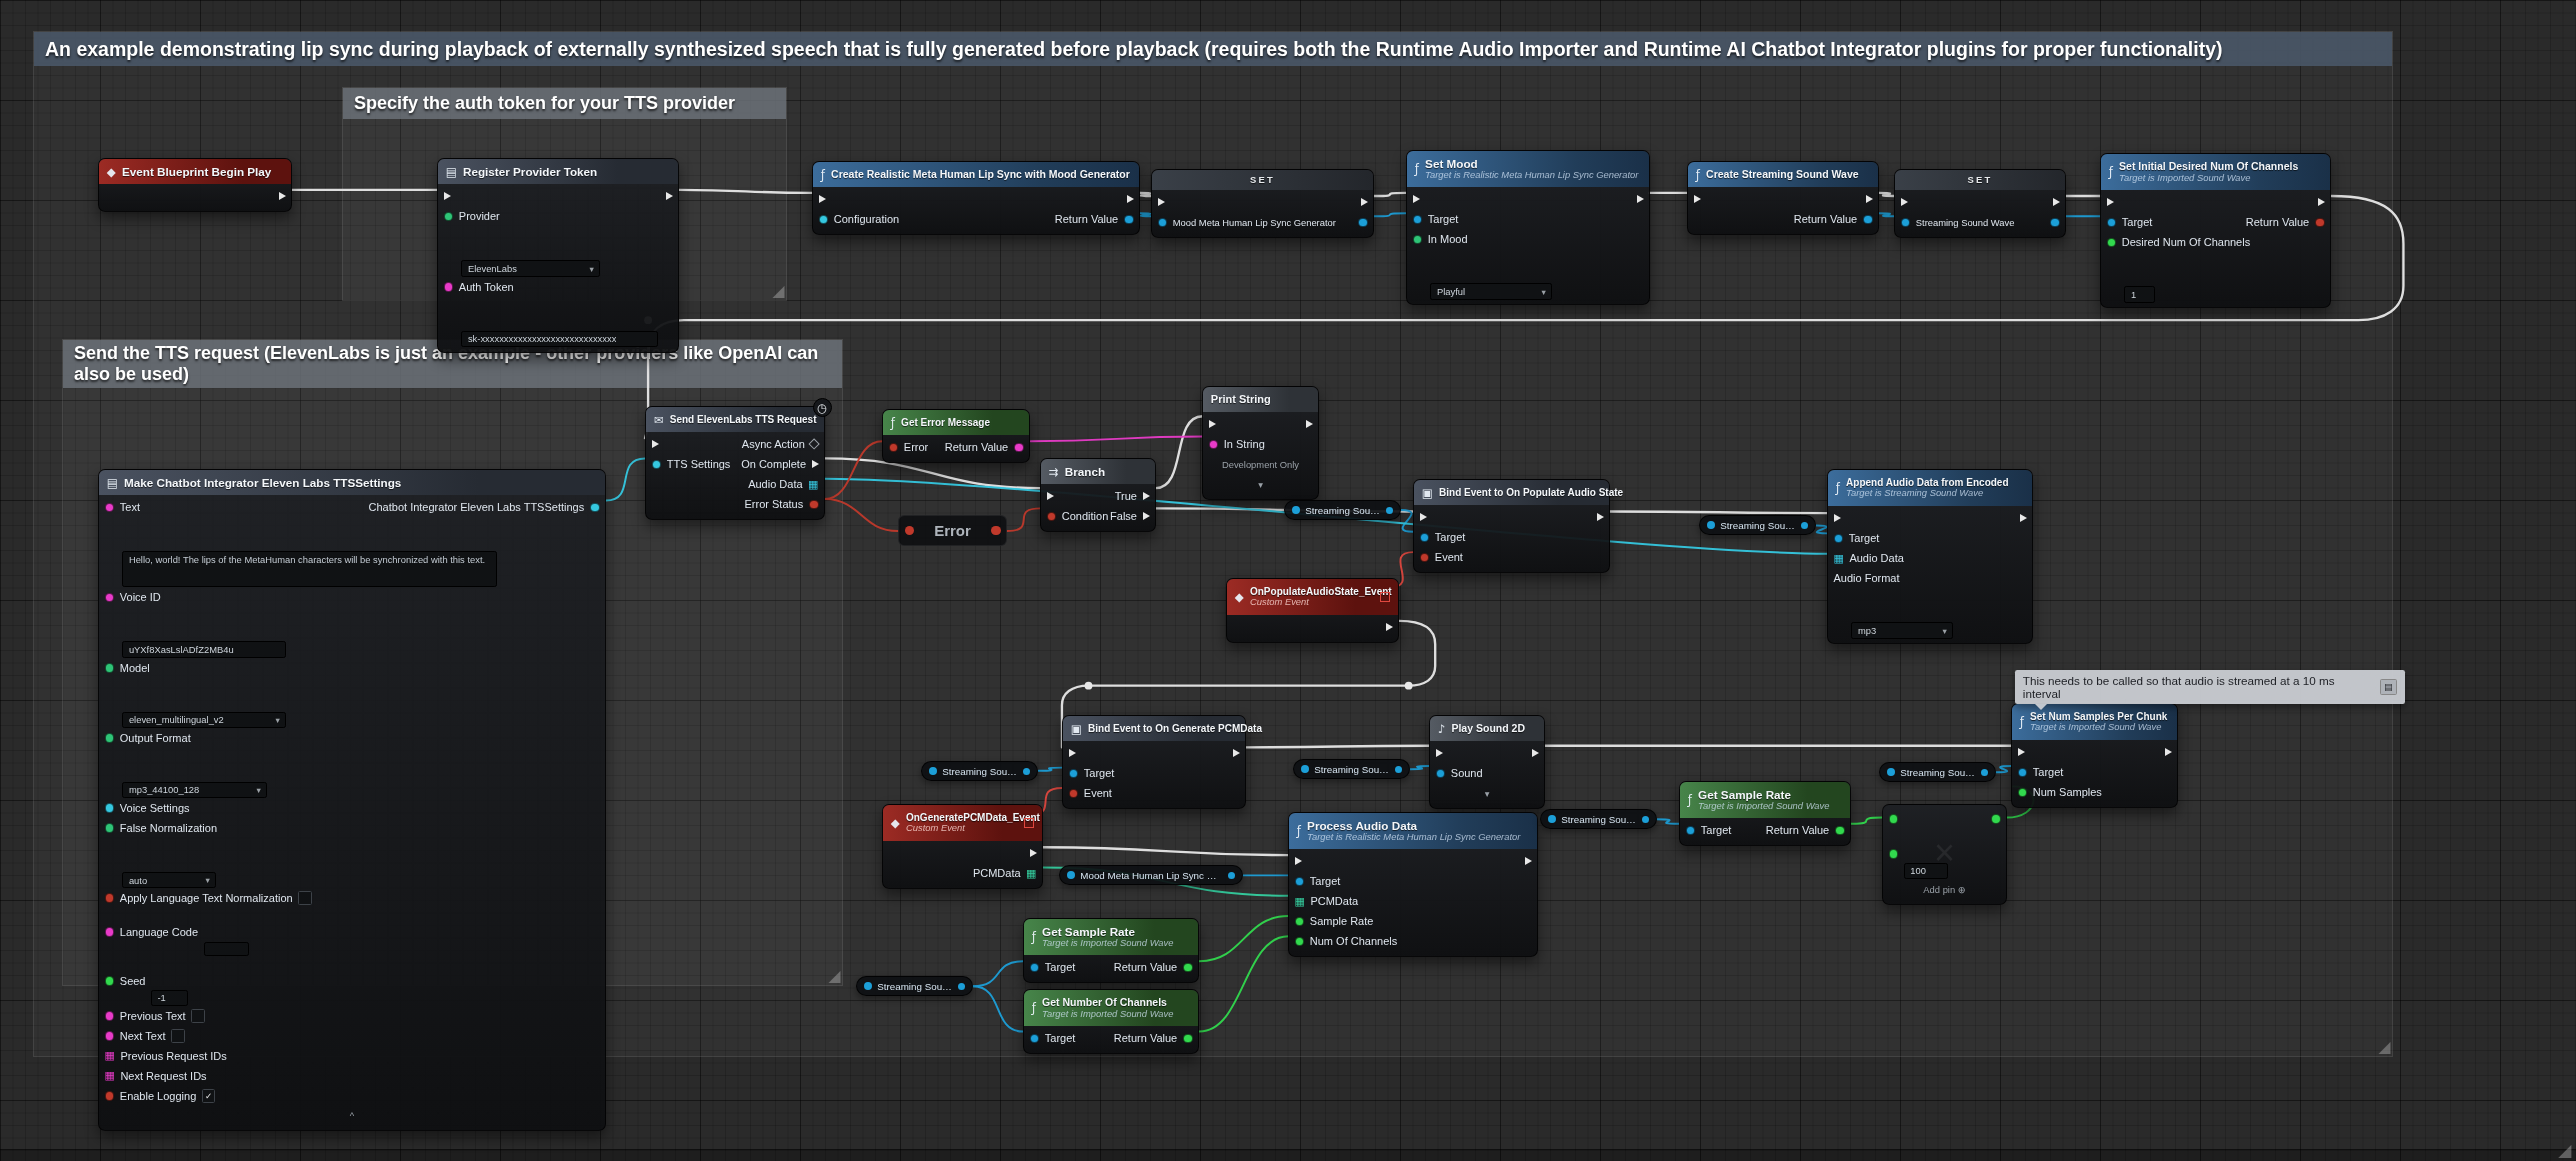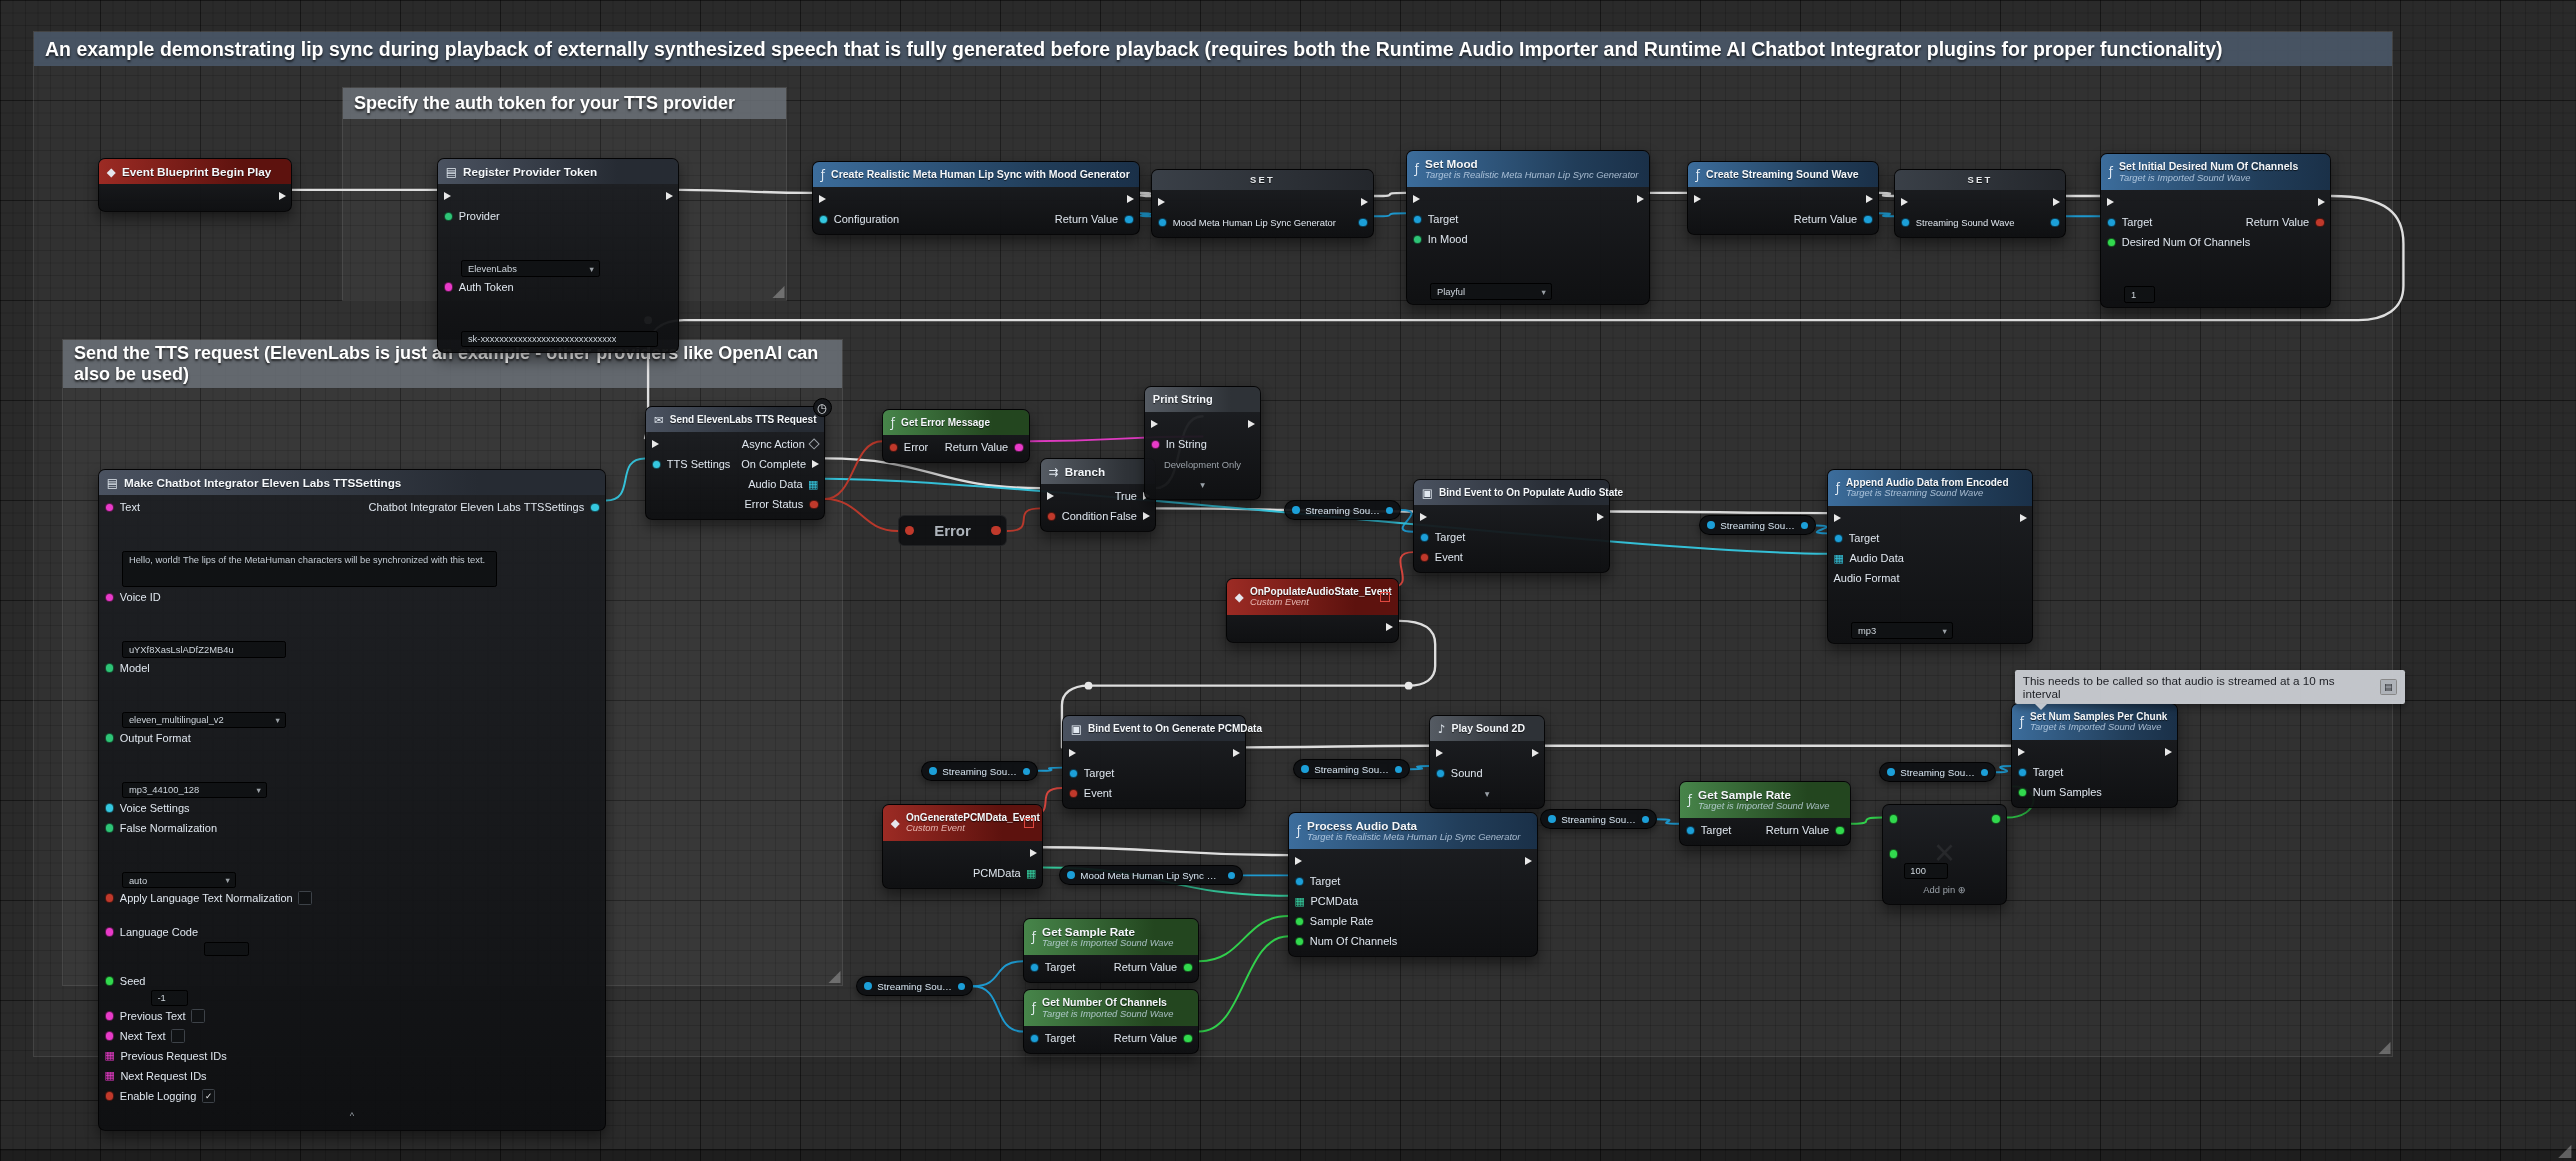--- a/index.html
+++ b/index.html
@@ -467,21 +467,21 @@
             </span>
           </div>
           <div class="row">
             <span class="side l">
               <span class="pin circle" style="background: rgb(46, 196, 119);"></span>
               <span class="lbl">False Normalization</span>
             </span>
           </div>
           <div class="row findent">
             <span class="side l">
-              <span class="fld sel" style="width: 114px;">
+              <span class="fld sel" style="width: 94px;">
                 <span class="val">auto</span>
                 <span class="caret">▾</span>
               </span>
             </span>
           </div>
           <div class="row">
             <span class="side l">
               <span class="pin circle" style="background: rgb(192, 57, 43);"></span>
               <span class="lbl">Apply Language Text Normalization</span>
               <span class="chk"></span>
@@ -627,21 +627,21 @@
               <span class="pin circle" style="background: rgb(192, 57, 43);"></span>
               <span class="lbl">Condition</span>
             </span>
             <span class="side r">
               <span class="pin exec"></span>
               <span class="lbl">False</span>
             </span>
           </div>
         </div>
       </div>
-      <div class="node k-gray" style="left: 1144px; top: 386px; width: 117px;">
+      <div class="node k-gray" style="left: 1202px; top: 386px; width: 117px;">
         <div class="hdr">
           <span class="htwrap">
             <span class="title" style="font-size: 11px;">Print String</span>
           </span>
         </div>
         <div class="body">
           <div class="row">
             <span class="side l">
               <span class="pin exec"></span>
             </span>

